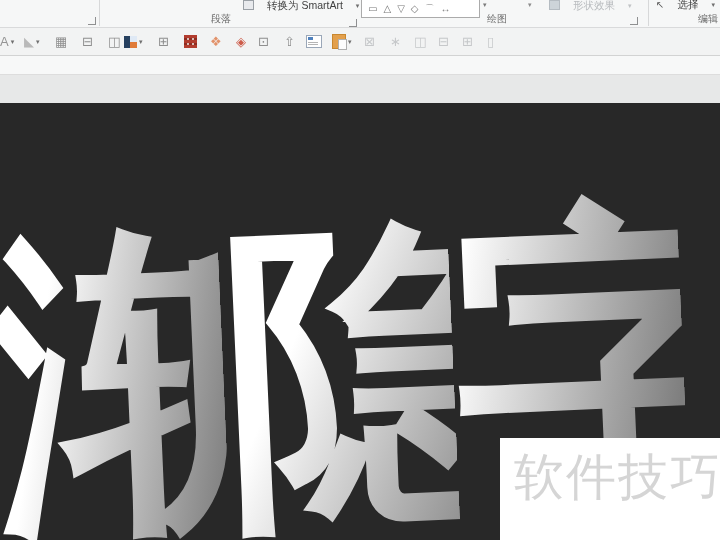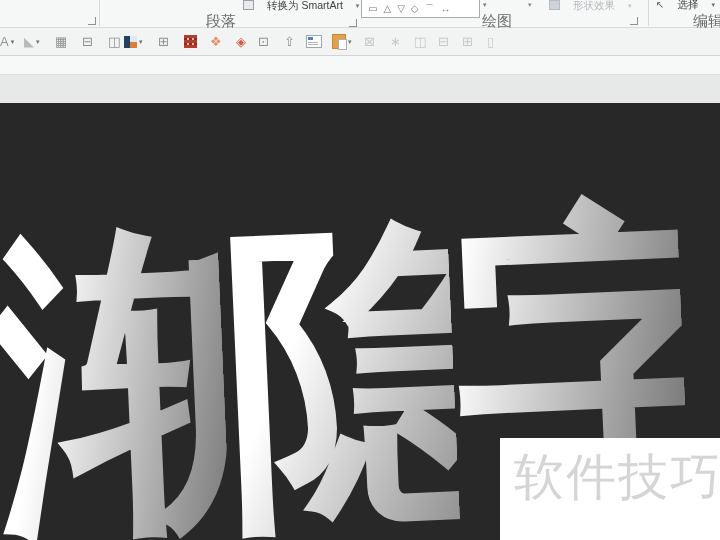--- a/index.html
+++ b/index.html
@@ -4,21 +4,21 @@
 <style>
   html,body{margin:0;padding:0;}
   body{
     width:720px;height:540px;overflow:hidden;position:relative;
     font-family:"Liberation Sans","DejaVu Sans",sans-serif;
     background:#f6f6f6;
   }
   
   .ribbon{position:absolute;left:0;top:0;width:720px;height:27px;background:#f6f7f7;border-bottom:1px solid #d9dadb;}
   .vdiv{position:absolute;top:0;width:1px;height:26px;background:#d7d8d9;}
-  .grp-label{position:absolute;top:12px;width:44px;text-align:center;font-size:15px;color:#6b6b6b;}
+  .grp-label{position:absolute;top:12px;width:44px;text-align:center;font-size:10px;color:#6b6b6b;}
   .rbtn{position:absolute;top:0;display:flex;align-items:flex-end;gap:13px;font-size:10.5px;line-height:9px;color:#3f3f3f;white-space:nowrap;cursor:default;}
   .rbtn.dis{color:#b9bcbf;}
   .mini-ic{width:9px;height:8px;border:1px solid #9aa0a6;background:#e8eaed;display:inline-block;}
   .mini-ic.fx{background:#cdd4d9;border-color:#b5bcc2;}
   .dd2{font-size:7px;color:#6f6f6f;line-height:8px;}
   .dis .dd2{color:#c0c3c5;}
   .launcher{position:absolute;width:7px;height:7px;border-right:1.5px solid #8f9091;border-bottom:1.5px solid #8f9091;}
   .gallery{position:absolute;left:361px;top:-1px;width:119px;height:19px;background:#ffffff;border:1px solid #ababab;overflow:hidden;display:flex;align-items:flex-start;gap:6px;padding:2px 4px 0 6px;box-sizing:border-box;}
   .gs{font-size:10px;color:#7a7a7a;line-height:14px;}
   .gmore{position:absolute;left:483px;top:1px;font-size:7px;color:#7a7a7a;}

